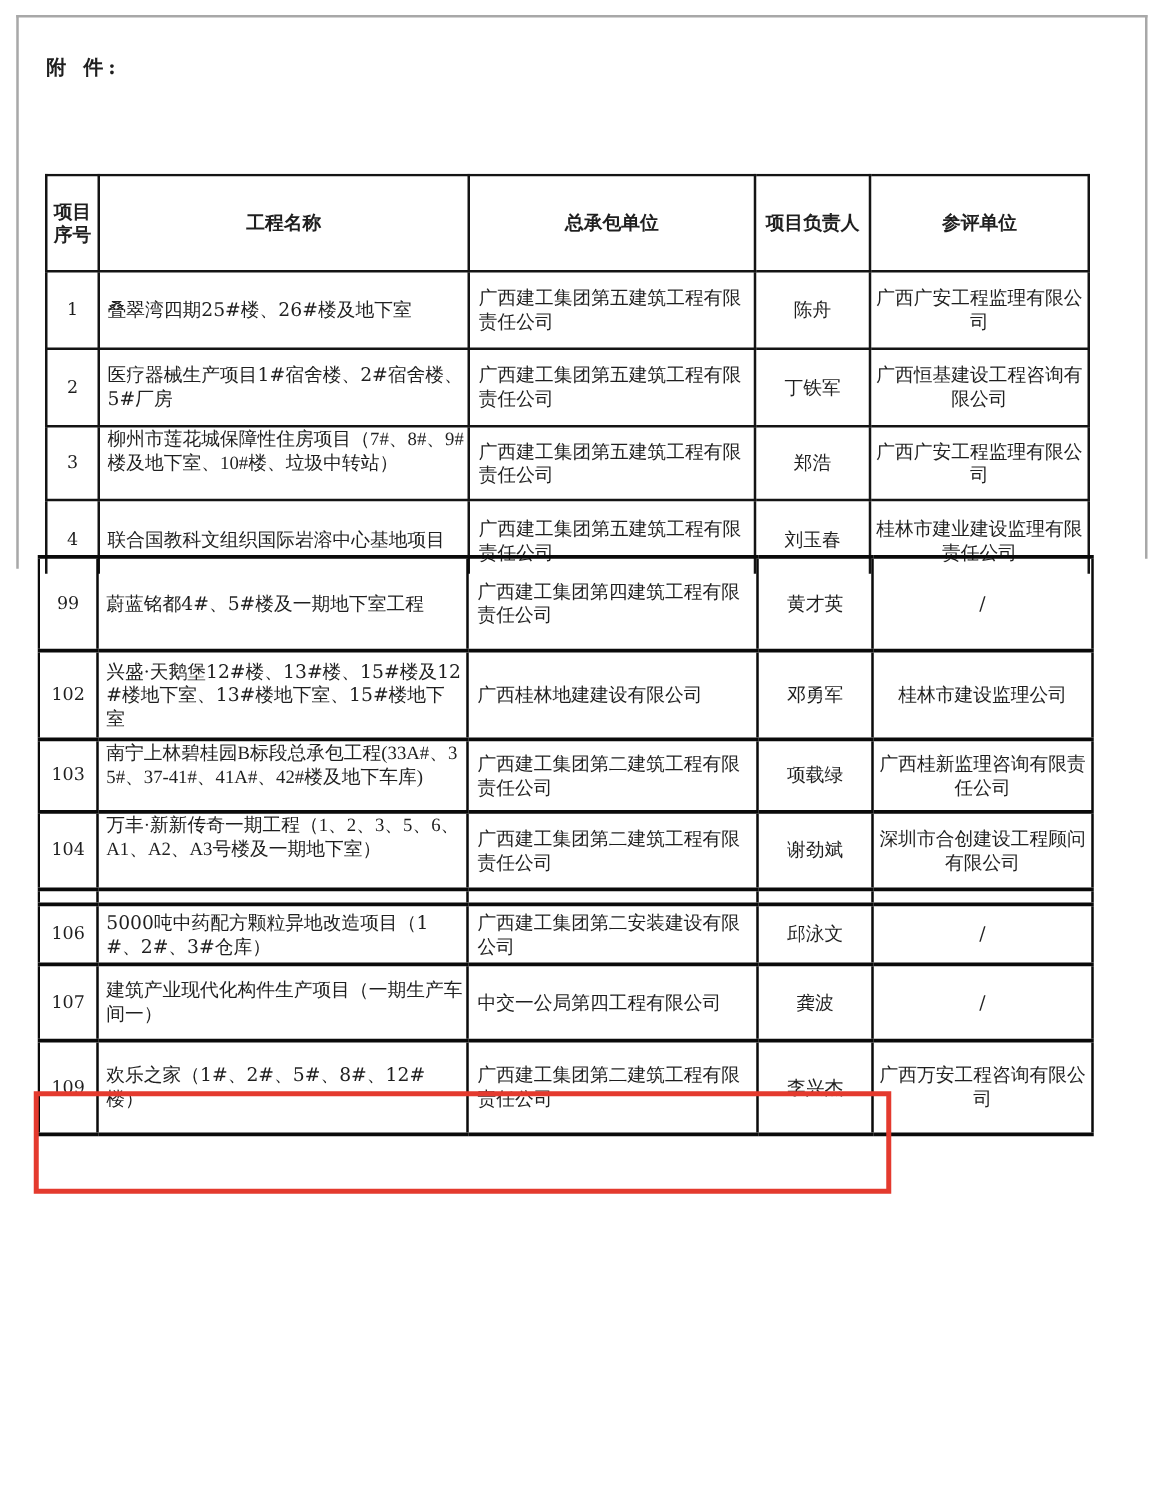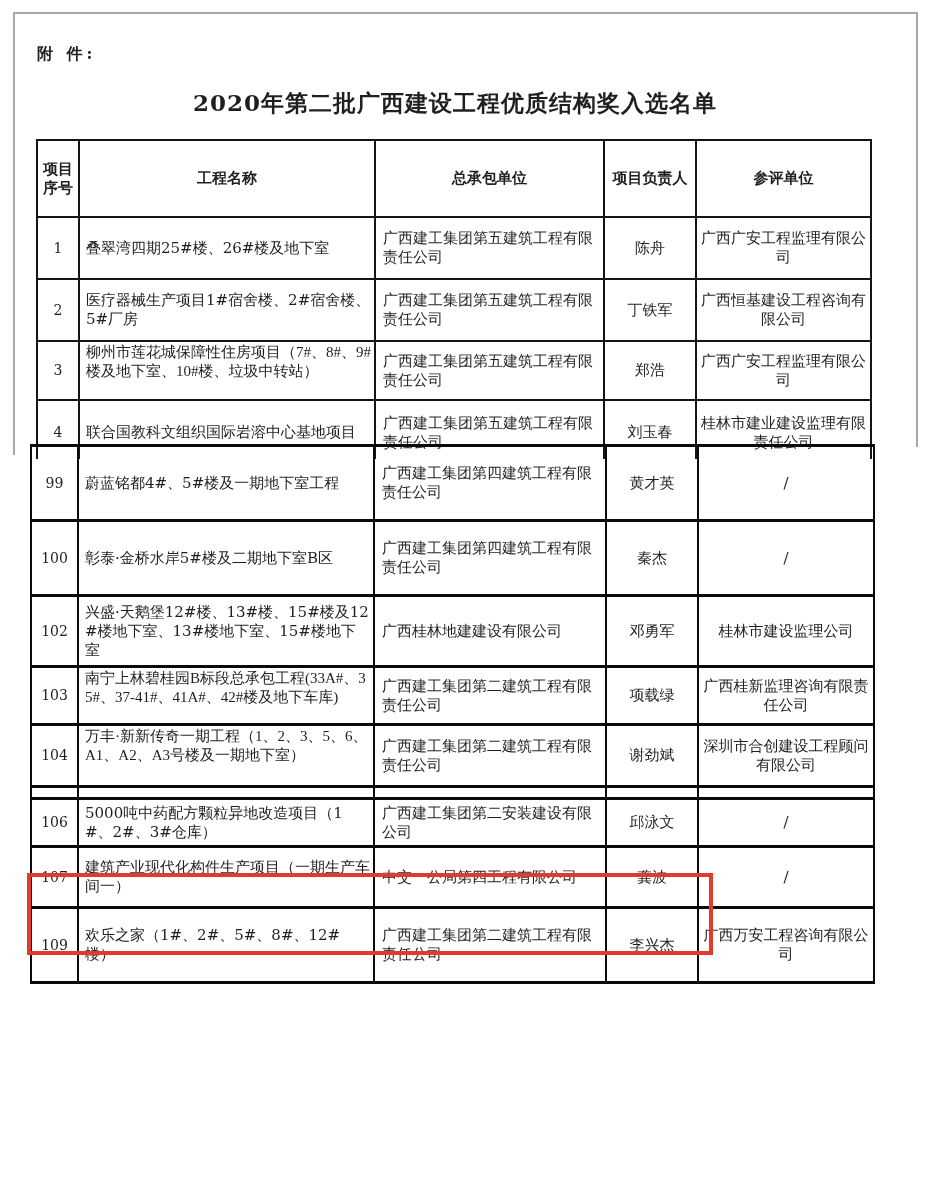--- a/index.html
+++ b/index.html
@@ -59,21 +59,20 @@
 </head>
 <body>
 
 <div class="page">
 
   <div class="edge edge-top"></div>
   <div class="edge edge-left"></div>
   <div class="edge edge-right"></div>
 
   <div class="attachment-label">附 件:</div>
-  <div class="doc-title">2020年第二批广西建设工程优质结构奖入选名单</div>
 
   <div class="tbl1-wrap">
     <table class="tbl1">
       <colgroup>
           <col style="width:42px">
           <col style="width:296px">
           <col style="width:229px">
           <col style="width:92px">
           <col style="width:175px">
         </colgroup>
@@ -129,27 +128,20 @@
           <col style="width:176px">
         </colgroup>
       <tbody>
           <tr style="height:75px">
         <td class="c-no">99</td>
         <td class="c-name">蔚蓝铭都4#、5#楼及一期地下室工程</td>
         <td class="c-contractor">广西建工集团第四建筑工程有限责任公司</td>
         <td class="c-leader">黄才英</td>
         <td class="c-part">/</td>
       </tr>
-      <tr style="height:75px">
-        <td class="c-no">100</td>
-        <td class="c-name">彰泰·金桥水岸5#楼及二期地下室B区</td>
-        <td class="c-contractor">广西建工集团第四建筑工程有限责任公司</td>
-        <td class="c-leader">秦杰</td>
-        <td class="c-part">/</td>
-      </tr>
       <tr style="height:71px">
         <td class="c-no">102</td>
         <td class="c-name">兴盛·天鹅堡12#楼、13#楼、15#楼及12#楼地下室、13#楼地下室、15#楼地下室</td>
         <td class="c-contractor">广西桂林地建建设有限公司</td>
         <td class="c-leader">邓勇军</td>
         <td class="c-part">桂林市建设监理公司</td>
       </tr>
       <tr style="height:58px">
         <td class="c-no">103</td>
         <td class="c-name" style="vertical-align:top">

